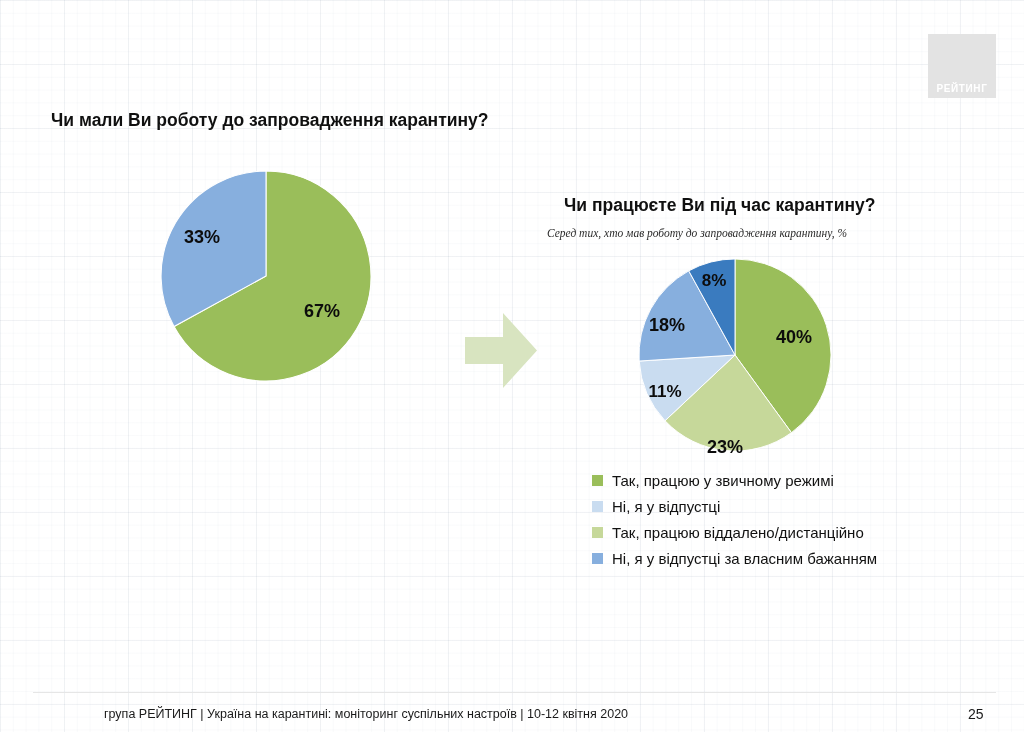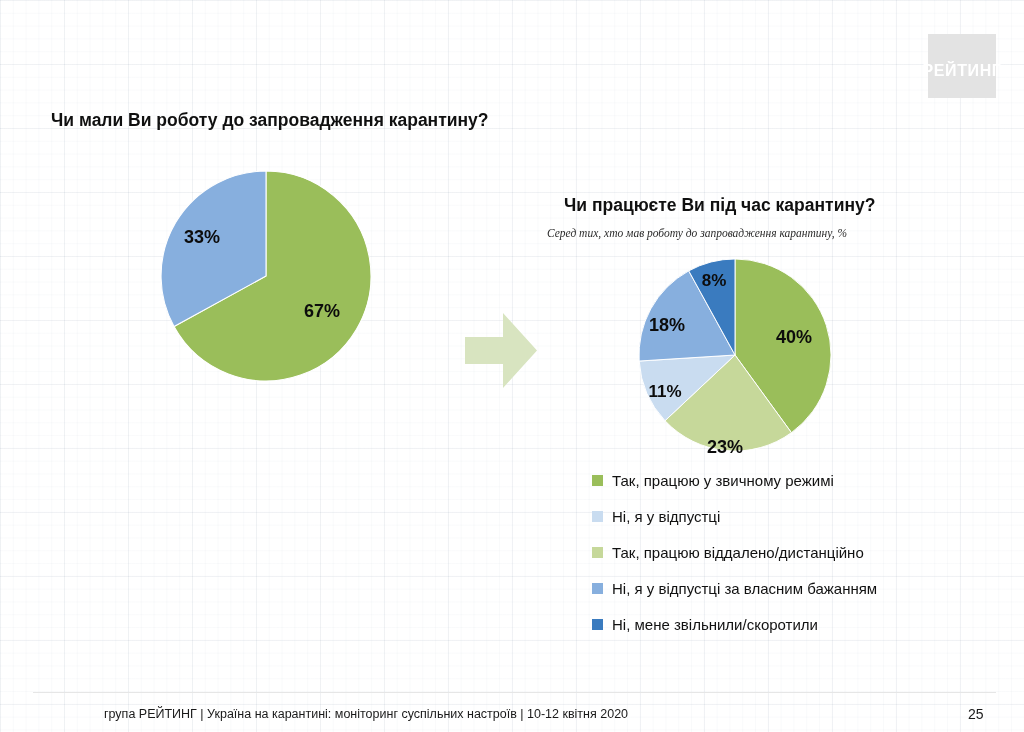--- a/index.html
+++ b/index.html
@@ -46,25 +46,25 @@
     left: 928px;
     top: 34px;
     width: 68px;
     height: 64px;
     background: #e3e3e3;
     display: flex;
     align-items: flex-end;
     justify-content: center;
   }
   #logo .logo-text {
-    font-size: 16px;
+    font-size: 10px;
     font-weight: bold;
     color: #ffffff;
     letter-spacing: 0.6px;
-    padding-bottom: 18px;
+    padding-bottom: 4px;
     white-space: nowrap;
   }
 
   
   .q-title {
     position: absolute;
     font-size: 17.5px;
     font-weight: bold;
     color: #101010;
     white-space: nowrap;
@@ -120,21 +120,21 @@
   #legend-left .legend-item { display: flex; align-items: center; gap: 7px; }
   #legend-left .swatch { width: 11px; height: 11px; flex: 0 0 auto; }
   #legend-left .legend-label { font-size: 14.5px; color: #111111; white-space: nowrap; }
 
   #legend-right {
     position: absolute;
     left: 592px;
     top: 472px;
     display: flex;
     flex-direction: column;
-    gap: 19px;
+    gap: 9px;
   }
   #legend-right .legend-item { display: flex; align-items: center; gap: 9px; }
   #legend-right .swatch { width: 11px; height: 11px; flex: 0 0 auto; }
   #legend-right .legend-label { font-size: 15px; color: #111111; white-space: nowrap; }
 
   
   #footer-text {
     position: absolute;
     left: 104px;
     top: 707px;
@@ -212,22 +212,18 @@
       <span class="legend-label">Ні, я у відпустці</span>
     </div>
     <div class="legend-item">
       <span class="swatch" style="background:#C6D89A"></span>
       <span class="legend-label">Так, працюю віддалено/дистанційно</span>
     </div>
     <div class="legend-item">
       <span class="swatch" style="background:#87AFDE"></span>
       <span class="legend-label">Ні, я у відпустці за власним бажанням</span>
     </div>
-    <div class="legend-item">
-      <span class="swatch" style="background:#3A7BBF"></span>
-      <span class="legend-label">Ні, мене звільнили/скоротили</span>
-    </div>
   </div>
 
   <div id="footer-text">група РЕЙТИНГ | Україна на карантині: моніторинг суспільних настроїв  | 10-12 квітня  2020</div>
   <div id="page-number">25</div>
 
 </div>
 
 </body></html>

